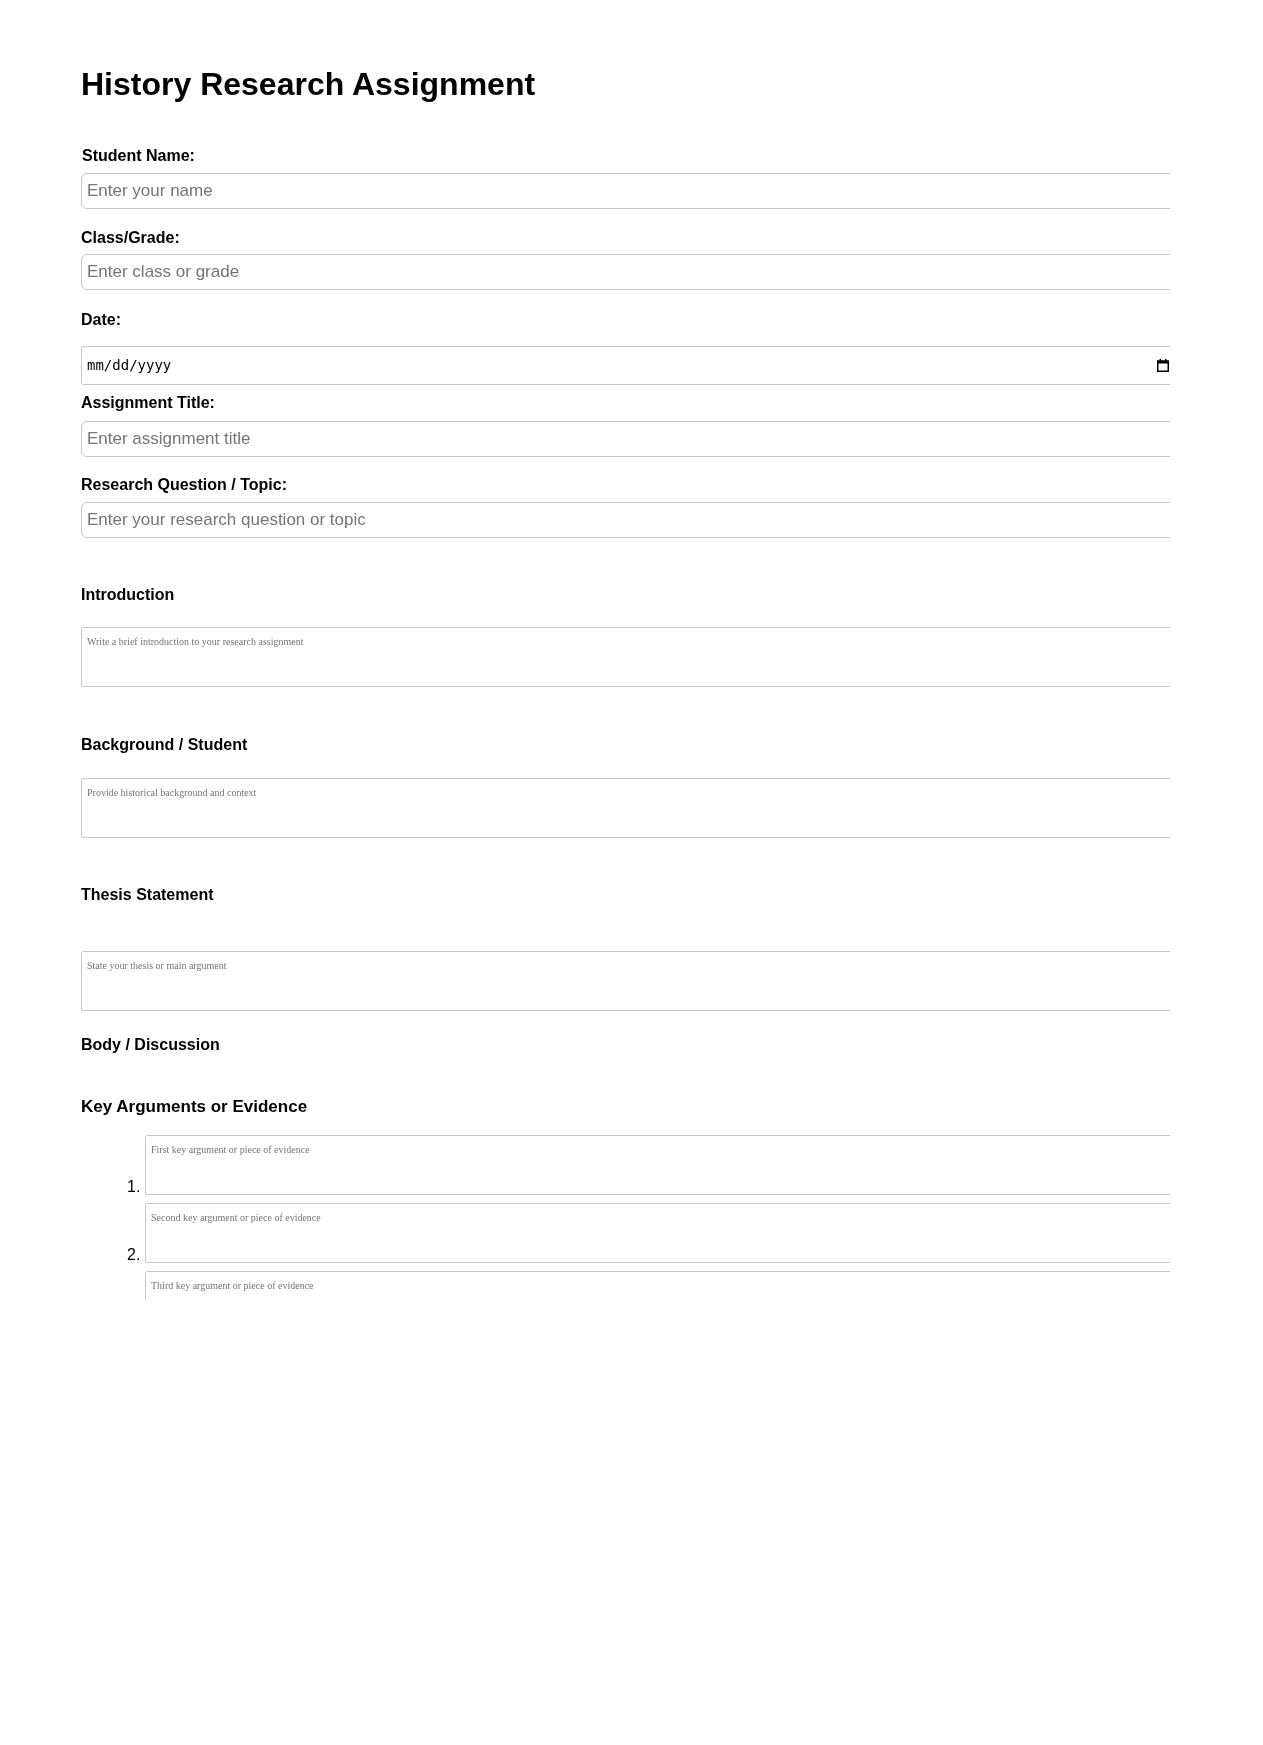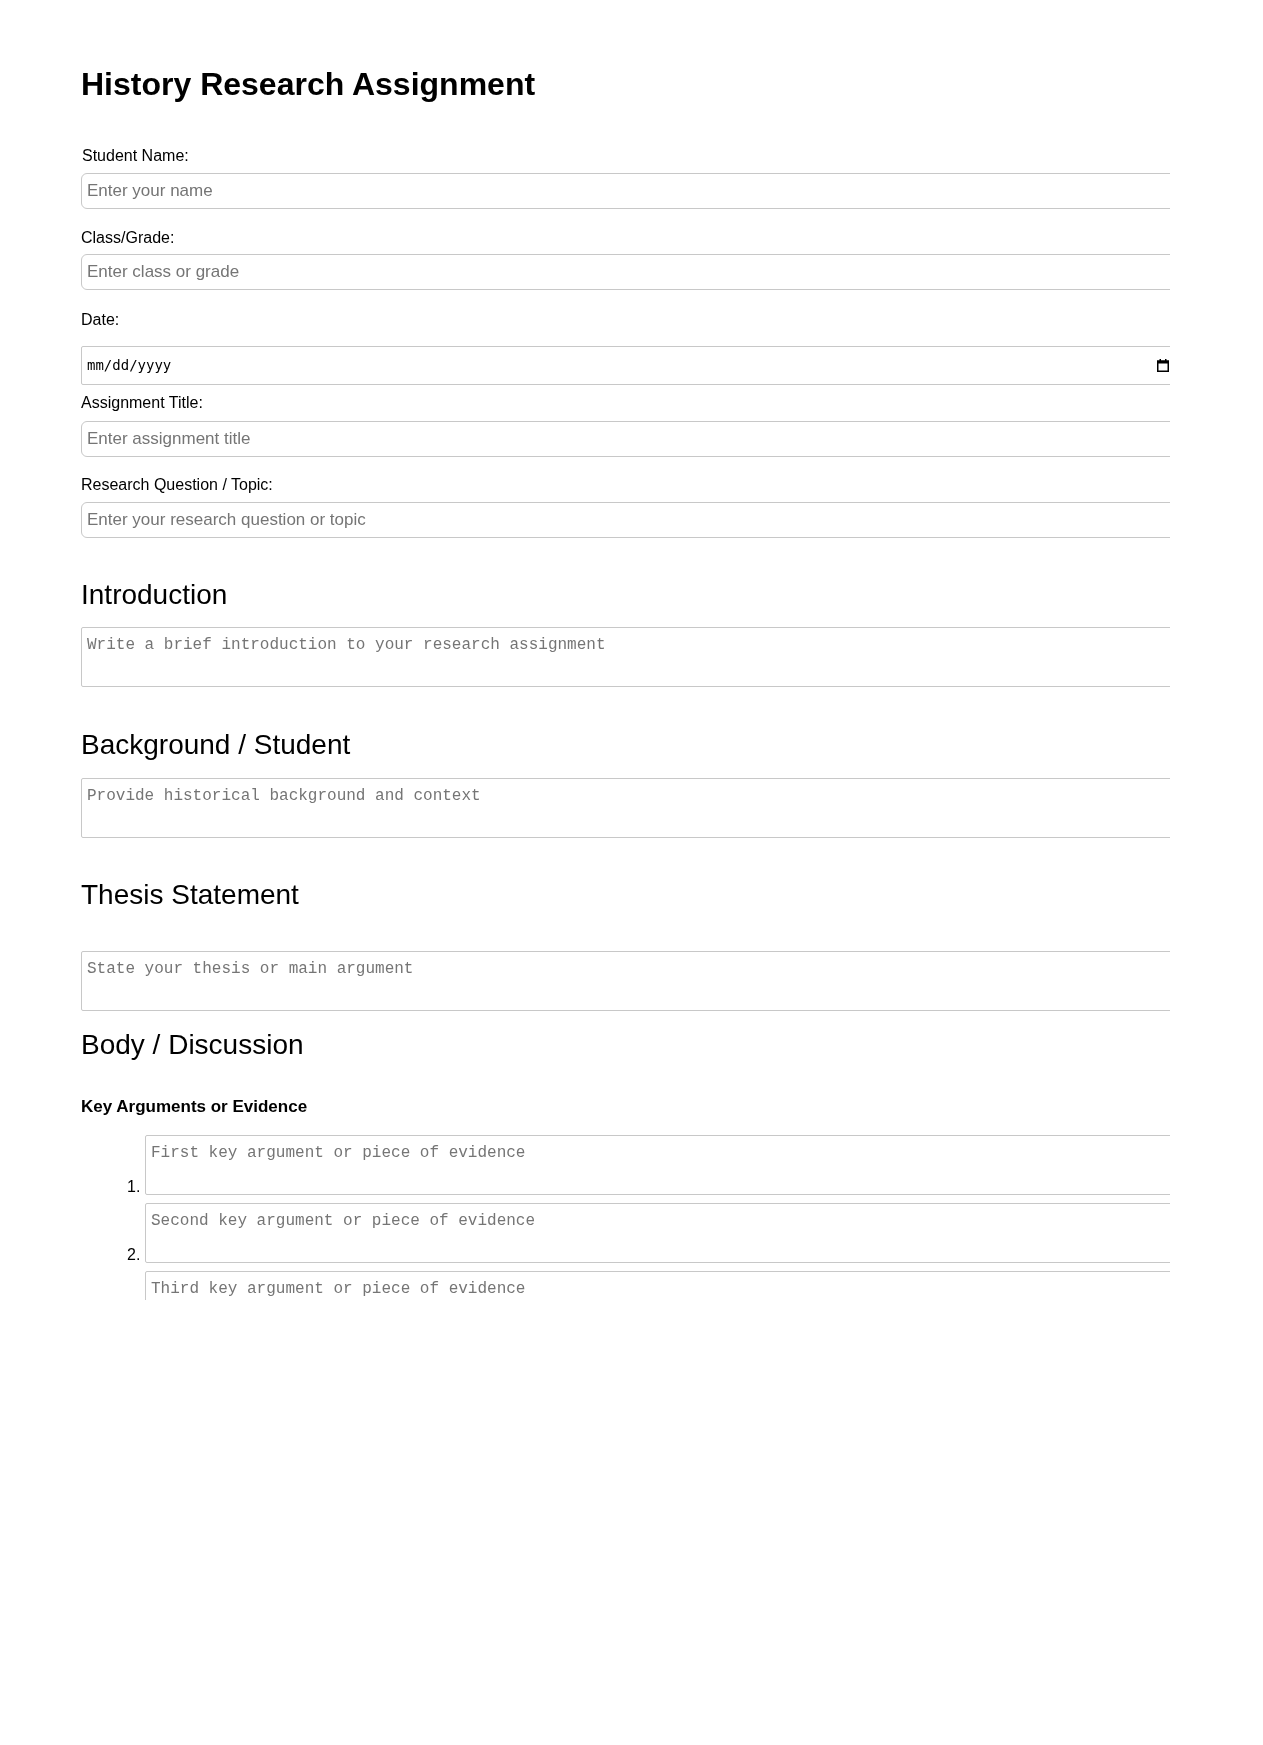--- a/index.html
+++ b/index.html
@@ -1,34 +1,34 @@
 <!DOCTYPE html>
 <html><head>
 <meta charset="utf-8">
 <style>
   html, body { margin: 0; padding: 0; background: #ffffff; }
   body { width: 1263px; height: 1745px; overflow: hidden; position: relative;
          font-family: "Liberation Sans", sans-serif; color: #000; }
   .viewport { position: absolute; left: 0; top: 0; width: 1170px; height: 1300px; overflow: hidden; }
   .page { position: absolute; left: 81px; top: 0; width: 1100px; }
   h1 { font-size: 32px; font-weight: bold; margin: 0; position: absolute; top: 64px; left: 0; line-height: 40px; white-space: nowrap; }
-  .field-label { position: absolute; left: 1px; font-size: 16px; font-weight: normal; line-height: 18px; white-space: nowrap; }
+  .field-label { position: absolute; left: 1px; font-size: 16px; font-weight: bold; line-height: 18px; white-space: nowrap; }
   .text-input { position: absolute; left: 0; width: 1100px; height: 36px; box-sizing: border-box;
     border: 1px solid #c8c8c8; border-radius: 6px; padding: 0 5px; font-size: 17px;
     font-family: "Liberation Sans", sans-serif; color: #000; background: #fff; outline: none; }
   .text-input::placeholder { color: #757575; }
   .date-input { position: absolute; left: 0; width: 1100px; height: 39px; box-sizing: border-box;
     border: 1px solid #c8c8c8; border-radius: 2px; background: #fff; }
   .date-text { position: absolute; left: 5px; top: 10px; font-family: "DejaVu Sans Mono", monospace; font-size: 14px; color: #000; letter-spacing: 0px; }
   .calendar-icon { position: absolute; right: 11px; top: 12px; width: 12px; height: 13px; }
-  h2 { position: absolute; left: 0; margin: 0; font-size: 28px; font-weight: normal; line-height: 24px; white-space: nowrap; }
+  h2 { position: absolute; left: 0; margin: 0; font-size: 16px; font-weight: bold; line-height: 24px; white-space: nowrap; }
   h3 { position: absolute; left: 0; margin: 0; font-size: 17px; font-weight: bold; line-height: 20px; white-space: nowrap; }
   .textarea { position: absolute; left: 0; width: 1100px; height: 60px; box-sizing: border-box;
     border: 1px solid #c8c8c8; border-radius: 2px; padding: 8px 5px; resize: vertical;
-    font-family: Liberation Mono, monospace; font-size: 16px; color: #6d28d9; background: #fff; outline: none; }
+    font-family: Liberation Serif, serif; font-size: 10px; color: #6d28d9; background: #fff; outline: none; }
   .textarea::placeholder { color: #757575; }
   .list-item { position: absolute; left: 64px; width: 1036px; height: 60px; }
   .list-marker { position: absolute; left: -18px; bottom: 0px; font-size: 16px; line-height: 16px; }
   .list-item .textarea { left: 0; width: 1036px; }
 </style>
 </head>
 <body>
 
 <div class="viewport">
   <div class="page">

